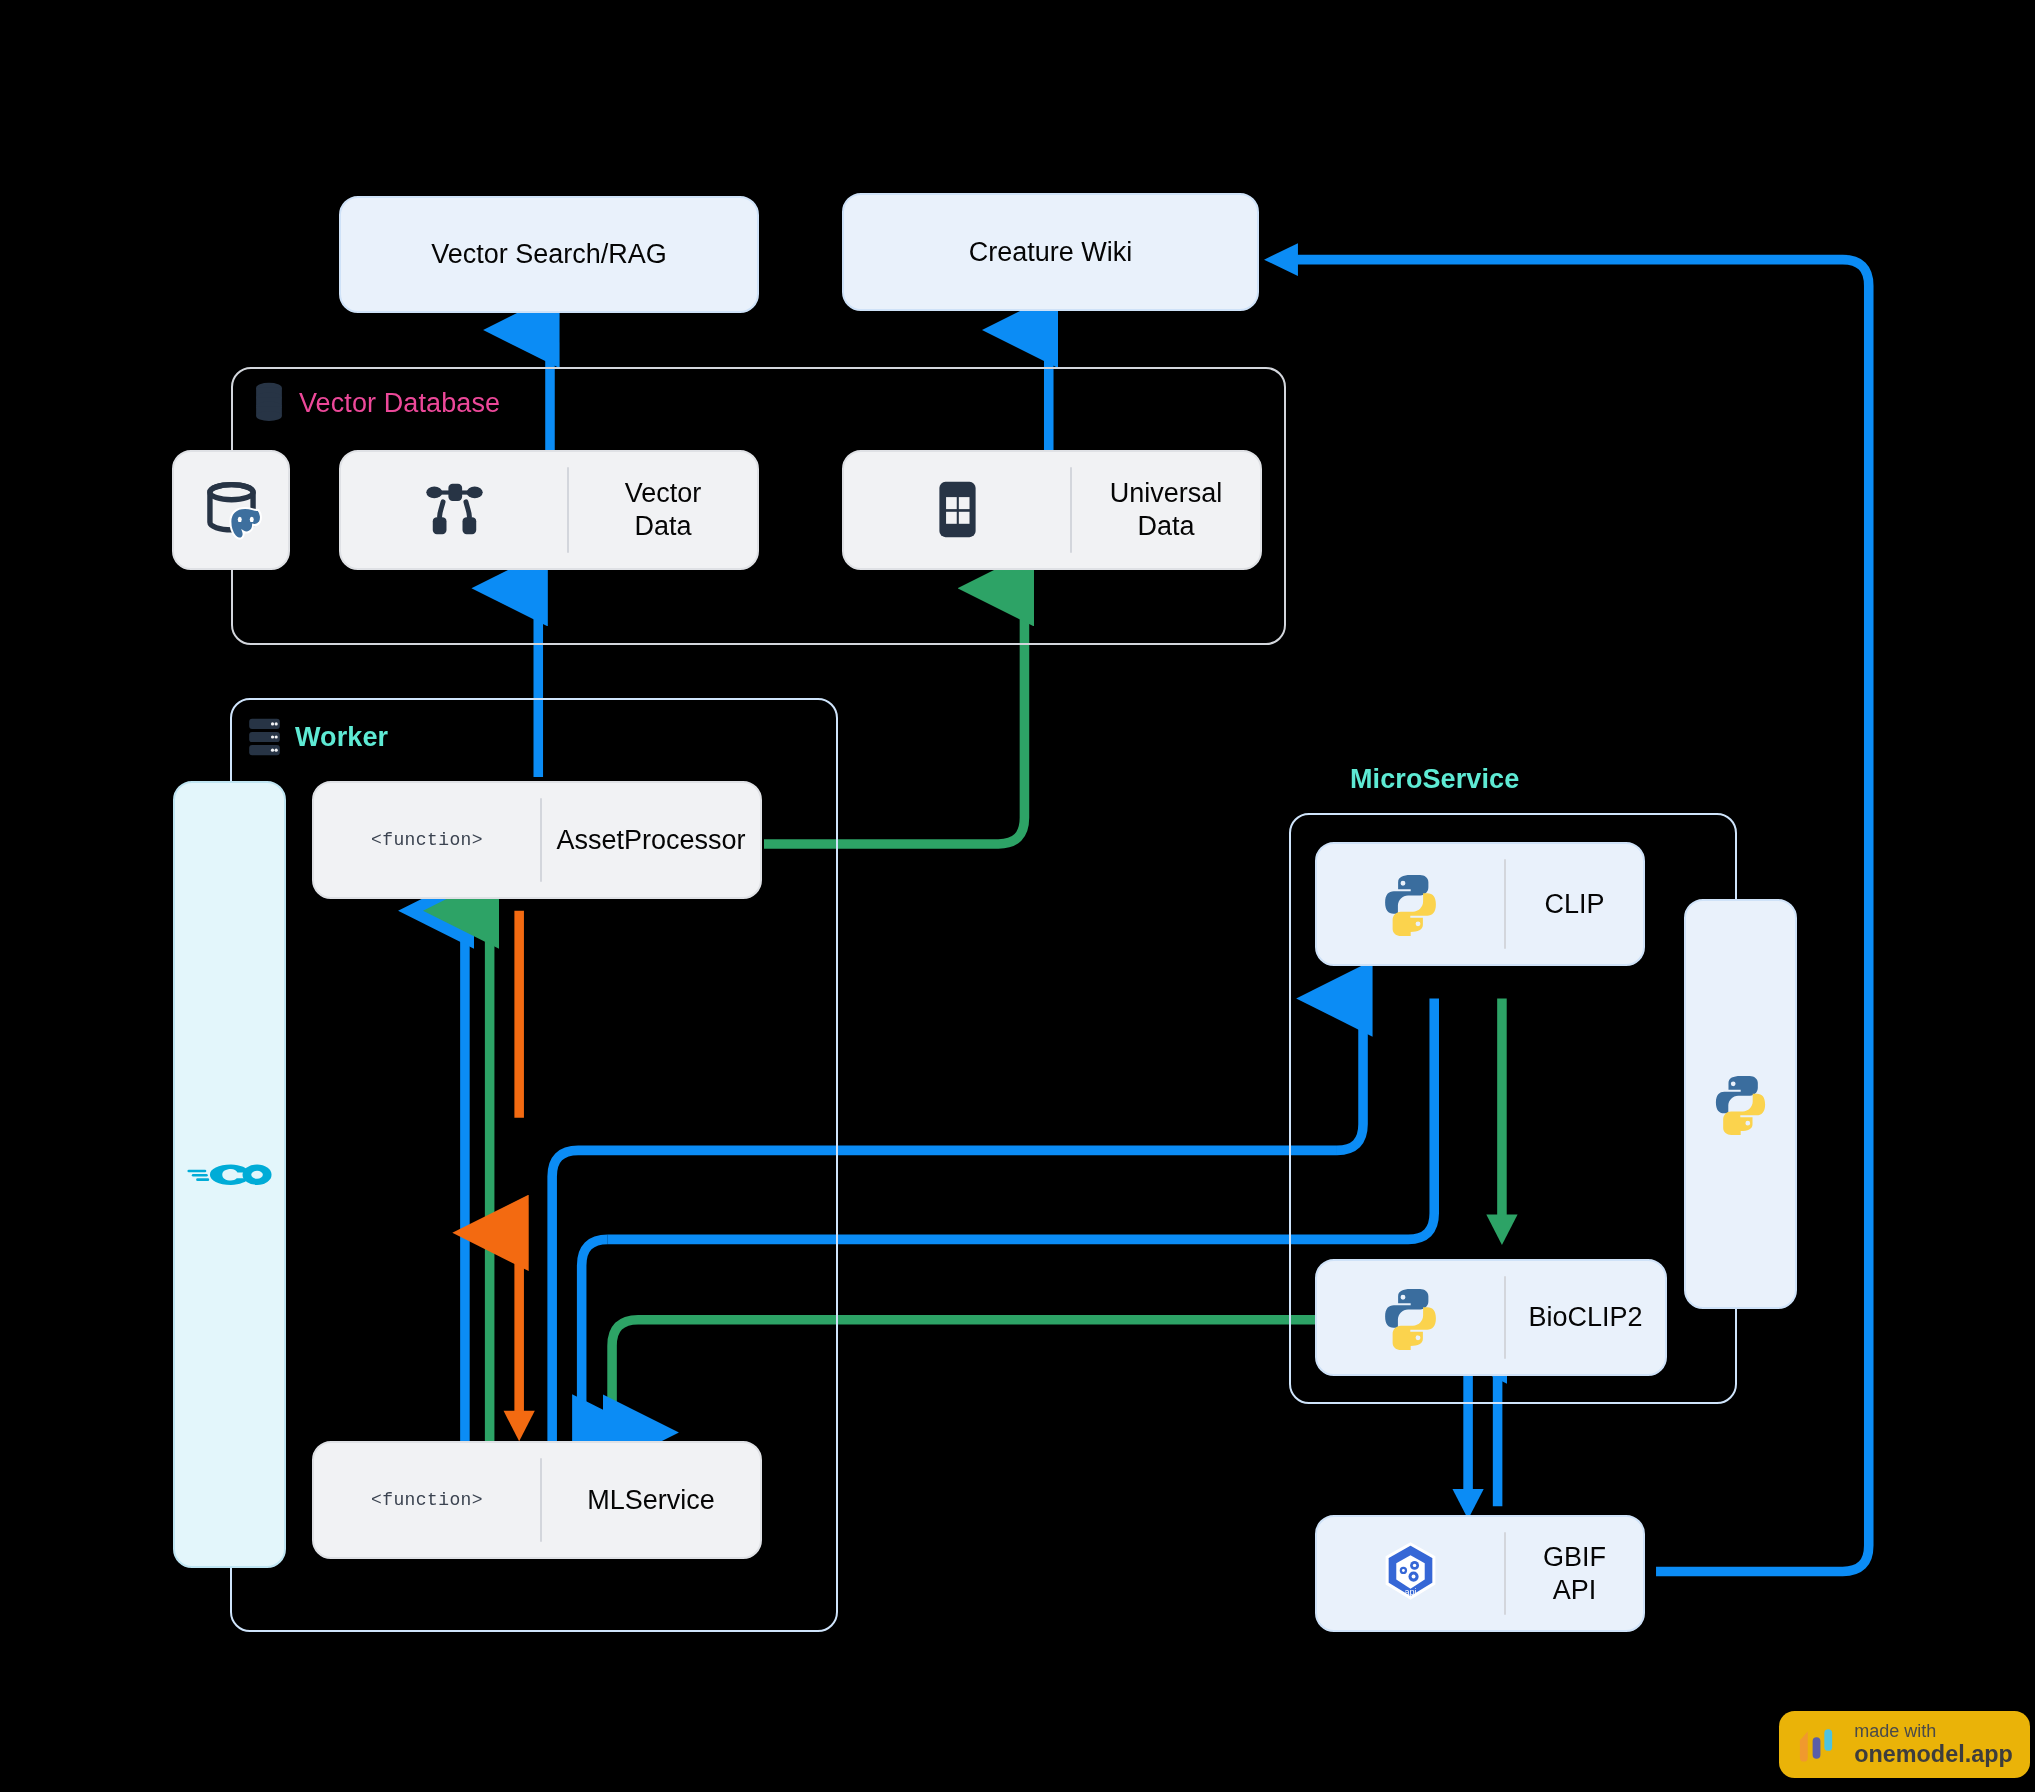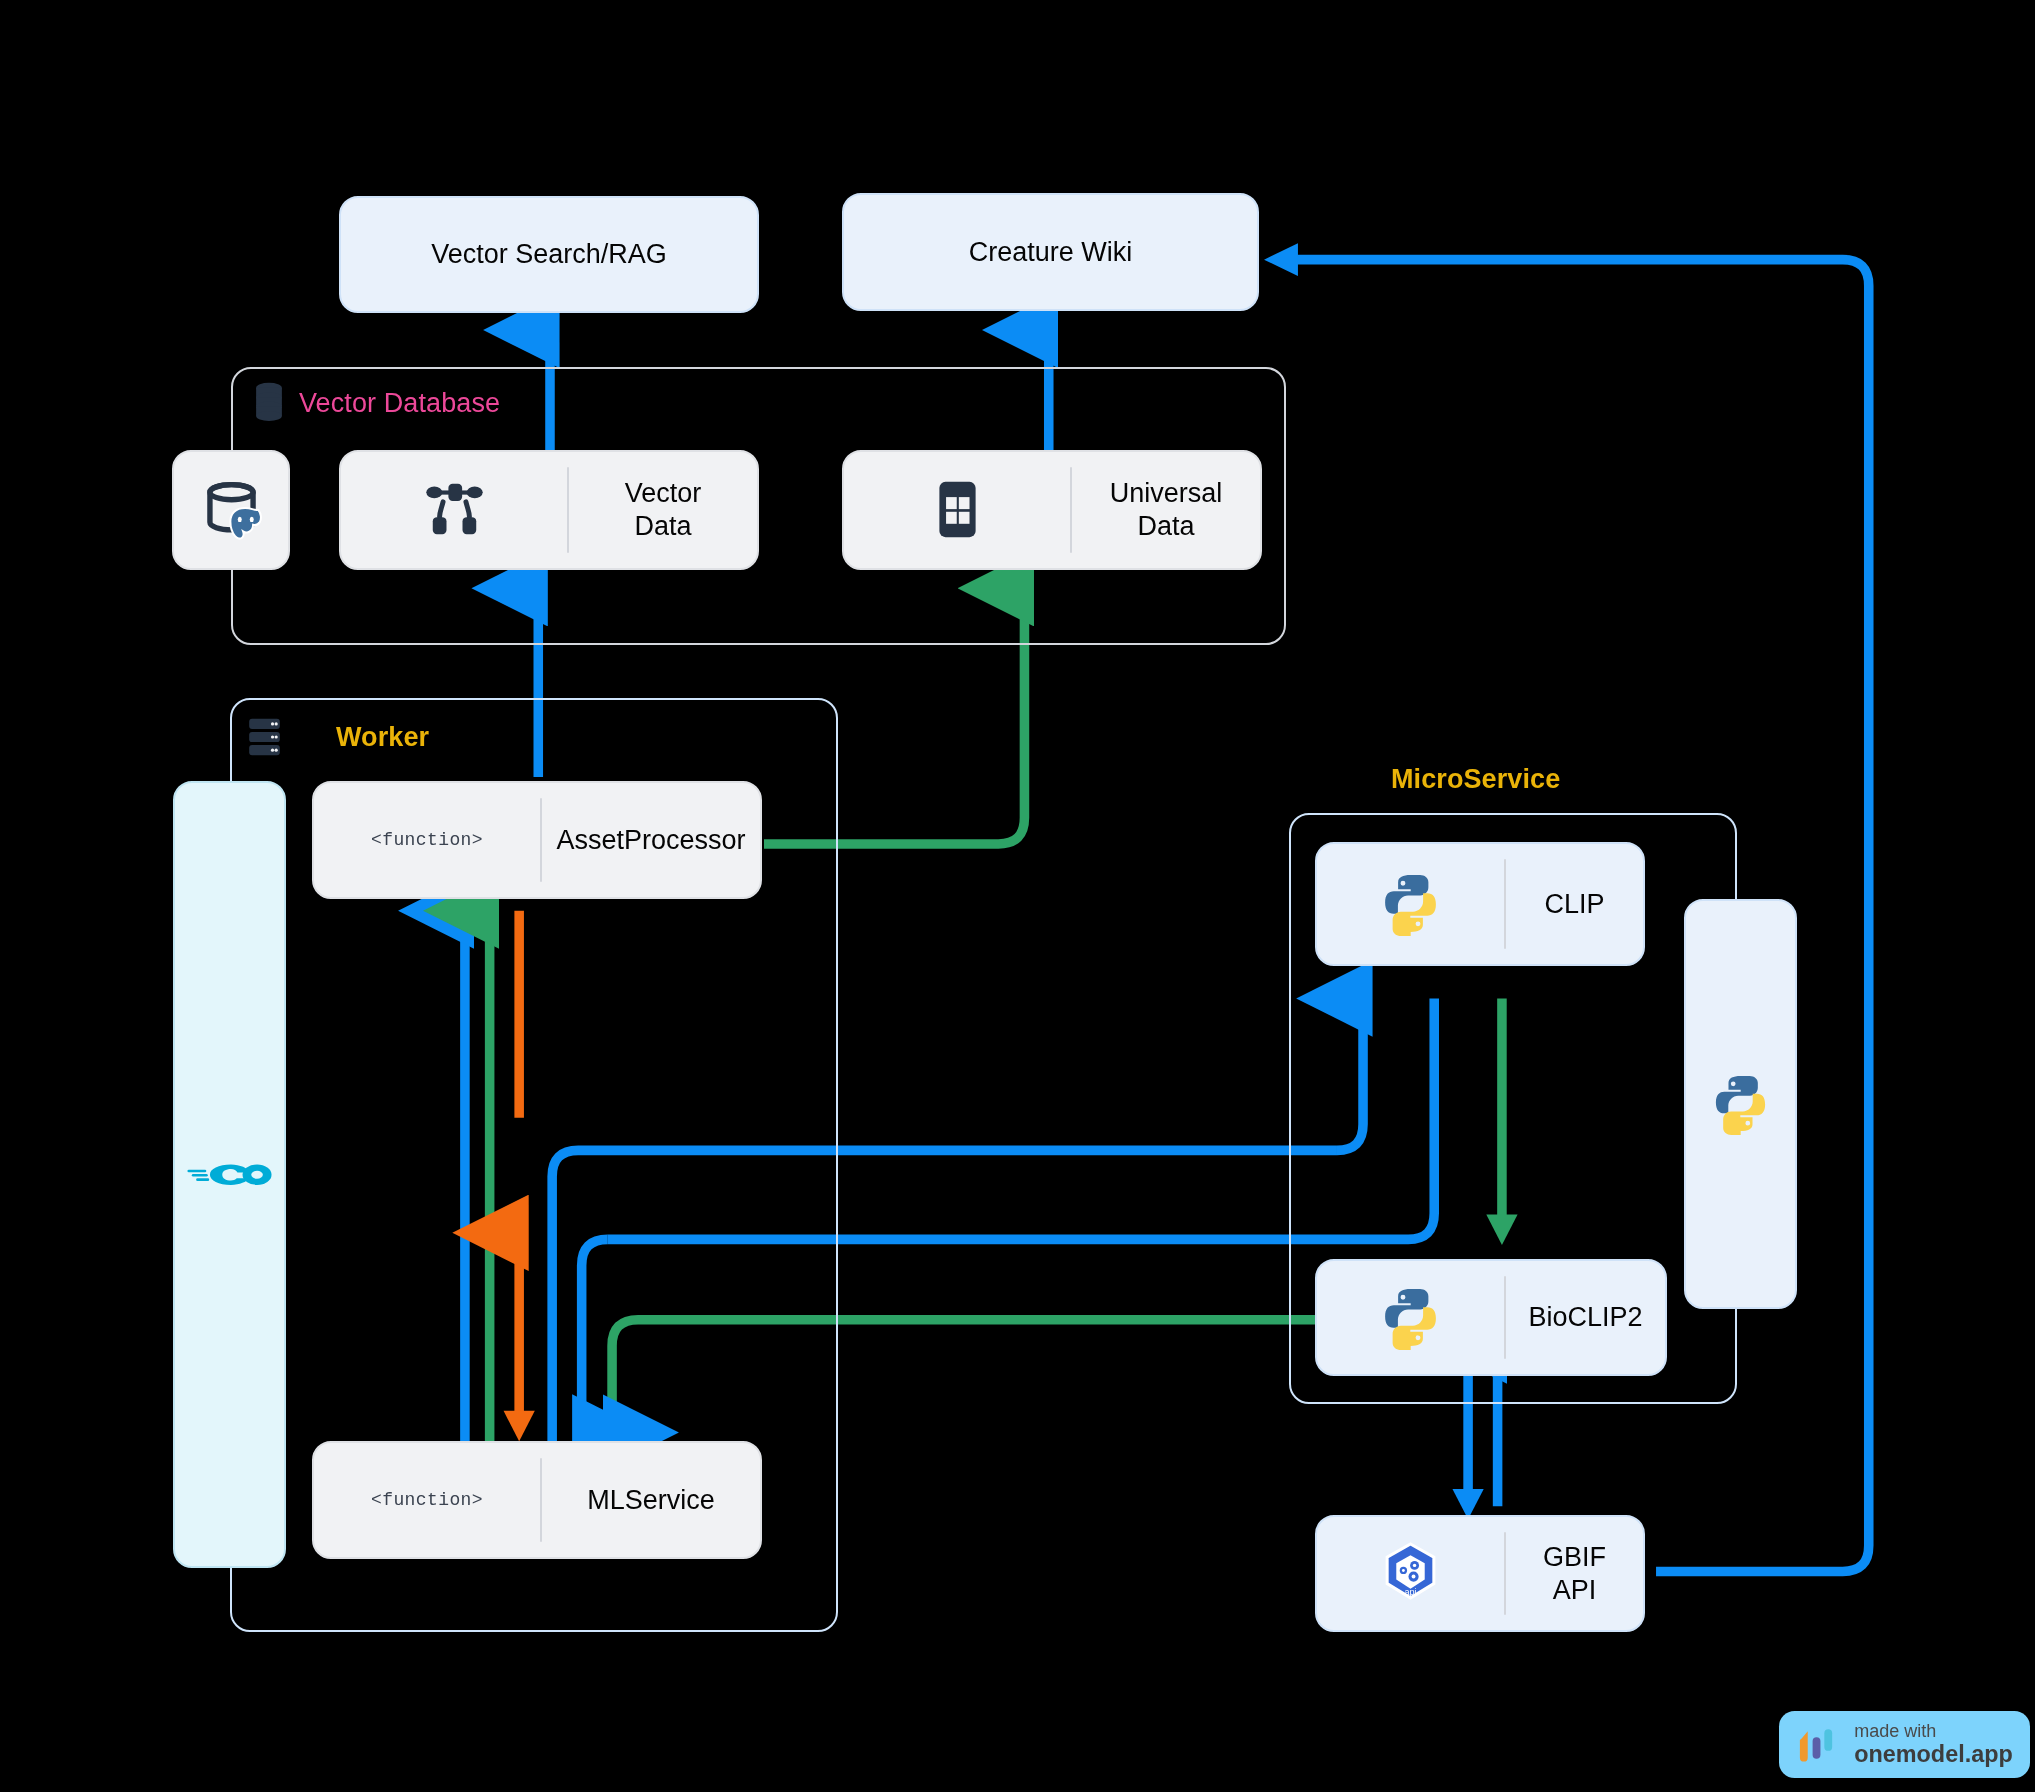--- a/index.html
+++ b/index.html
@@ -8,35 +8,35 @@
   #stage{position:relative;width:2035px;height:1792px;background:#000;overflow:hidden;}
   svg#wires{position:absolute;left:0;top:0;width:2035px;height:1792px;pointer-events:none;}
 
   
   .group{position:absolute;border-radius:20px;box-sizing:border-box;}
   .group.grey{border:2.6px solid #d3d6dc;}
   .group.blue{border:2.6px solid #cfe4fb;}
   .group-head{position:absolute;display:flex;align-items:center;gap:13px;}
   .group-title{font-size:27px;letter-spacing:0.1px;white-space:nowrap;}
   .group-title.grey{color:#ec4899;}
-  .group-title.blue{color:#eab308;font-weight:600;margin-left:41px;}
+  .group-title.blue{color:#5eead4;font-weight:600;}
 
   
   .node{position:absolute;box-sizing:border-box;display:flex;align-items:center;border-radius:19px;}
   .node.light{background:#f1f2f4;border:2.6px solid #dfe1e5;}
   .node.soft{background:#e9f1fb;border:2.6px solid #cfe2f8;}
   .node.hero{background:#e3f6fb;border:2.6px solid #bfe5f2;}
   .node .icon-cell{flex:0 0 auto;display:flex;align-items:center;justify-content:center;}
   .node .divider{width:2.2px;align-self:stretch;margin:14.8px 0;background:#d3d6dc;border-radius:1.3px;}
   .node .label-cell{flex:1 1 auto;display:flex;align-items:center;justify-content:center;text-align:center;}
   .node .label{font-size:27px;color:#050505;line-height:1.22;}
   .node .fnlabel{font-family:"Liberation Mono", monospace;font-size:18px;color:#3b4350;letter-spacing:0.4px;}
 
   
-  .watermark{position:absolute;display:flex;align-items:center;gap:14.8px;background:#7dd3fc;border-radius:15.6px;
+  .watermark{position:absolute;display:flex;align-items:center;gap:14.8px;background:#eab308;border-radius:15.6px;
              padding:11.3px 17.4px;box-shadow:0 2.6px 7.8px rgba(0,0,0,.35);}
   .wm-text{display:flex;flex-direction:column;line-height:1.08;}
   .wm-made{font-size:18px;color:#4a4a4a;}
   .wm-brand{font-size:23.4px;color:#3d3d3d;font-weight:700;}
 </style>
 </head>
 <body>
 
 <div id="stage">
 

